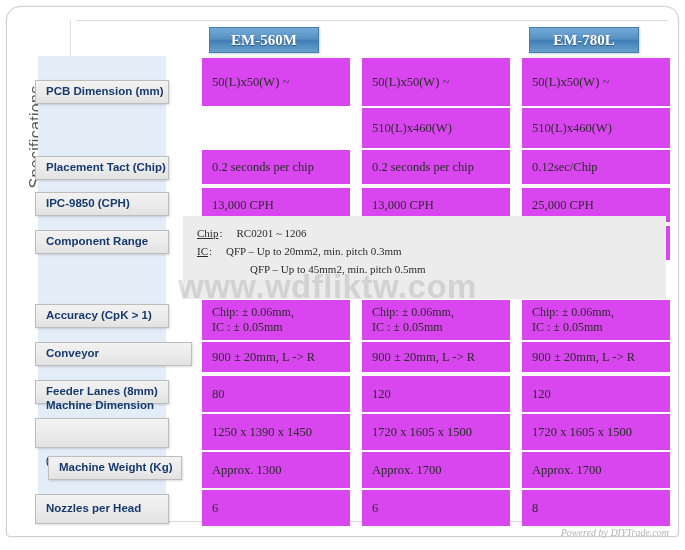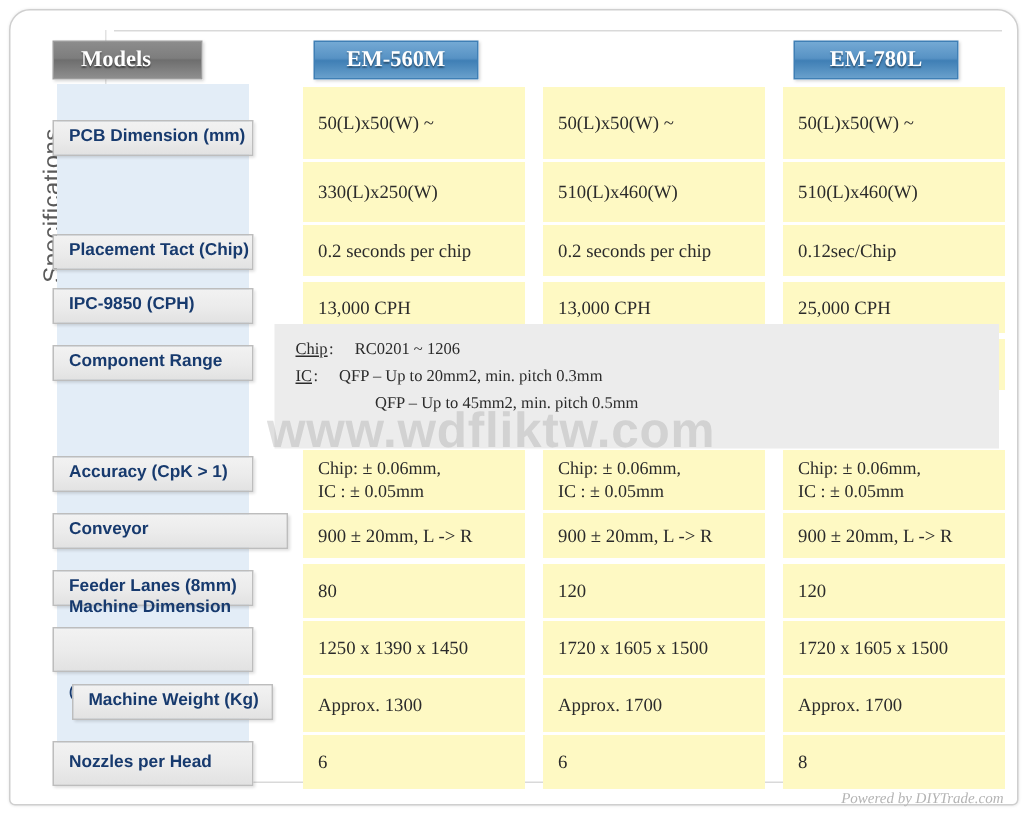--- a/index.html
+++ b/index.html
@@ -137,21 +137,21 @@
     line-height: 1.18;
   }
   .spec-label .sub {
     font-size: 9px;
     font-weight: bold;
     color: #173a6e;
   }
 
   
   .val {
-    background: #fef9c3;
+    background: #d946ef;
     color: #2b2b2b;
     font-family: "Liberation Serif", "DejaVu Serif", serif;
     font-size: 12.5px;
     display: flex;
     flex-direction: column;
     justify-content: center;
     padding-left: 10px;
     line-height: 1.28;
   }
   .val.two-line { font-size: 12px; }
@@ -216,39 +216,35 @@
 <div id="spec-frame"></div>
 <div id="top-rule"></div>
 <div id="title-divider"></div>
 <div id="bottom-rule"></div>
 
 <div id="spec-title">Specifications</div>
 
 <div id="label-band"></div>
 
 <div id="grid">
-    <div class="cell hdr-models" style="left: 35px; top: 27px; width: 100px; height: 26px;">Models</div>
     <div class="cell hdr-model" style="left: 209px; top: 27px; width: 110px; height: 26px;">EM-560M</div>
     <div class="cell hdr-model" style="left: 369px; top: 27px; width: 134px; height: 26px; margin-top: 35px;">EM-760L</div>
     <div class="cell hdr-model" style="left: 529px; top: 27px; width: 110px; height: 26px;">EM-780L</div>
     <div class="cell spec-label" style="left: 35px; top: 80px; width: 134px; height: 24px;">
       <span>PCB Dimension (mm)</span>
     </div>
     <div class="cell val" style="left: 202px; top: 58px; width: 148px; height: 48px;">
       <span>50(L)x50(W) ~</span>
     </div>
     <div class="cell val" style="left: 362px; top: 58px; width: 148px; height: 48px;">
       <span>50(L)x50(W) ~</span>
     </div>
     <div class="cell val" style="left: 522px; top: 58px; width: 148px; height: 48px;">
       <span>50(L)x50(W) ~</span>
     </div>
-    <div class="cell val" style="left: 202px; top: 108px; width: 148px; height: 40px;">
-      <span>330(L)x250(W)</span>
-    </div>
     <div class="cell val" style="left: 362px; top: 108px; width: 148px; height: 40px;">
       <span>510(L)x460(W)</span>
     </div>
     <div class="cell val" style="left: 522px; top: 108px; width: 148px; height: 40px;">
       <span>510(L)x460(W)</span>
     </div>
     <div class="cell spec-label" style="left: 35px; top: 156px; width: 134px; height: 24px;">
       <span>Placement Tact (Chip)</span>
     </div>
     <div class="cell val" style="left: 202px; top: 150px; width: 148px; height: 34px;">

